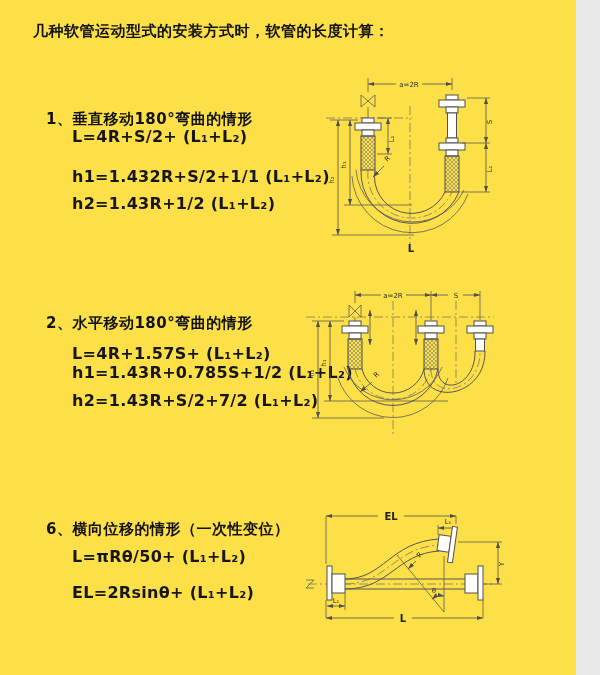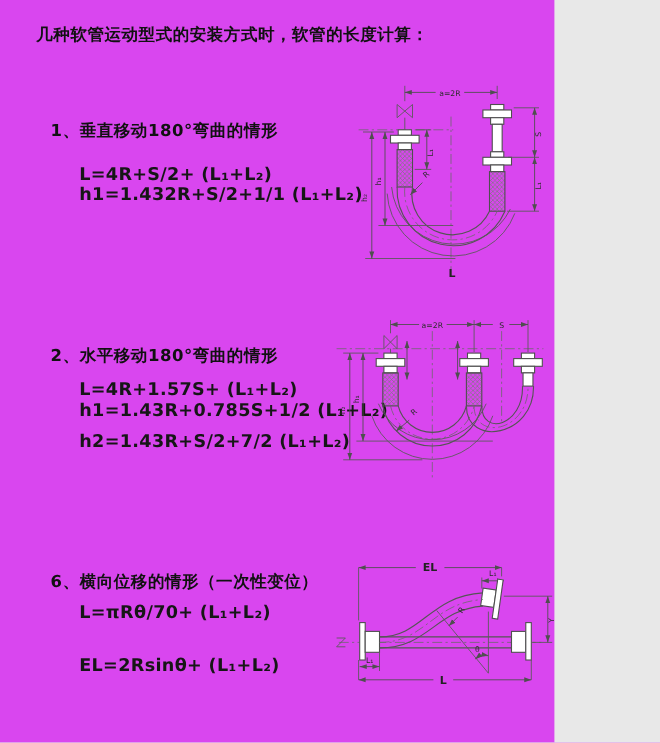--- a/index.html
+++ b/index.html
@@ -1,17 +1,17 @@
 <!DOCTYPE html>
 <html><head>
 <meta charset="utf-8">
 <style>
   html,body{margin:0;padding:0;background:#e8e8e8;}
   .page{
-    position:relative;width:504px;height:675px;background:#d946ef;
+    position:relative;width:576px;height:675px;background:#fde047;
     font-family:"DejaVu Sans","Liberation Sans",sans-serif;color:#1a1a1a;
     overflow:hidden;
   }
   .doc-title{
     position:absolute;left:33px;top:22px;font-size:15px;font-weight:bold;
     letter-spacing:.5px;color:#111;
   }
   .sec-heading{
     position:absolute;left:46px;font-size:15px;font-weight:bold;color:#111;
     letter-spacing:.5px;
@@ -31,22 +31,23 @@
   svg text.big{fill:#222;font-size:10px;font-weight:bold;font-family:"DejaVu Sans",sans-serif;}
 </style>
 </head>
 <body>
 
 <div class="page">
 
   <div class="doc-title">几种软管运动型式的安装方式时，软管的长度计算：</div>
 
   <div class="sec-heading" style="top:110px">1、垂直移动180°弯曲的情形</div>
-  <div class="formula" style="top:149px">L=4R+S/2+ (L₁+L₂)</div>
+  <div class="formula" style="top:127px">L=4R+S/2+ (L₁+L₂)</div>
   <div class="formula" style="top:167px">h1=1.432R+S/2+1/1 (L₁+L₂)</div>
+  <div class="formula" style="top:194px">h2=1.43R+1/2 (L₁+L₂)</div>
 
   <svg style="left:300px;top:70px" width="270" height="190" viewBox="0 0 270 190">
     <defs>
       <marker id="m1" viewBox="0 0 10 10" refX="10" refY="5" markerWidth="8" markerHeight="8" orient="auto-start-reverse">
         <path d="M0,1.5 L10,5 L0,8.5 Z" fill="#4f4f4f"></path>
       </marker>
       <pattern id="b1" width="4" height="4" patternUnits="userSpaceOnUse">
         <path d="M0,4 L4,0 M0,0 L4,4" stroke="#7a7a7a" stroke-width="0.6"></path>
       </pattern>
     </defs>
@@ -206,22 +207,22 @@
     <g>
       <path class="thin" d="M14,38 H46 M26,118 H150 M14,135 H86"></path>
       <path class="dim" d="M32,38 V118" marker-start="url(#m2)" marker-end="url(#m2)"></path>
       <text class="lbl" x="28" y="80" transform="rotate(-90 28 80)" text-anchor="middle">h₁</text>
       <path class="dim" d="M20,38 V135" marker-start="url(#m2)" marker-end="url(#m2)"></path>
       <text class="lbl" x="16" y="90" transform="rotate(-90 16 90)" text-anchor="middle">h₂</text>
     </g>
   </svg>
 
   <div class="sec-heading" style="top:520px">6、横向位移的情形（一次性变位）</div>
-  <div class="formula" style="top:547px">L=πRθ/70+ (L₁+L₂)</div>
-  <div class="formula" style="top:595px">EL=2Rsinθ+ (L₁+L₂)</div>
+  <div class="formula" style="top:547px">L=πRθ/50+ (L₁+L₂)</div>
+  <div class="formula" style="top:583px">EL=2Rsinθ+ (L₁+L₂)</div>
 
   <svg style="left:298px;top:498px" width="302" height="147" viewBox="0 0 302 147">
     <defs>
       <marker id="m3" viewBox="0 0 10 10" refX="10" refY="5" markerWidth="8" markerHeight="8" orient="auto-start-reverse">
         <path d="M0,1.5 L10,5 L0,8.5 Z" fill="#4f4f4f"></path>
       </marker>
     </defs>
 
     <g>
       <path class="cl" d="M10,86 H196"></path>

